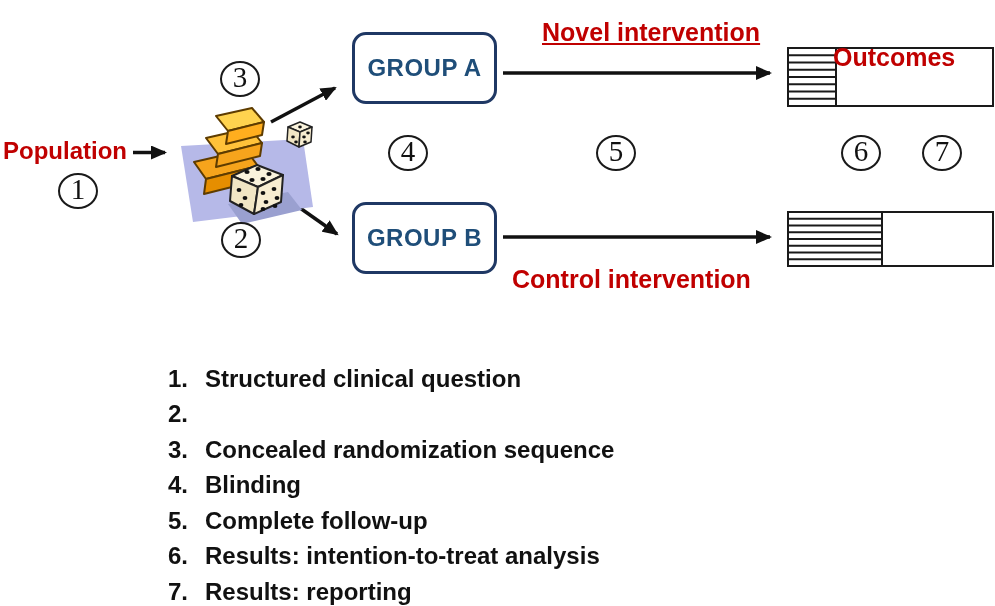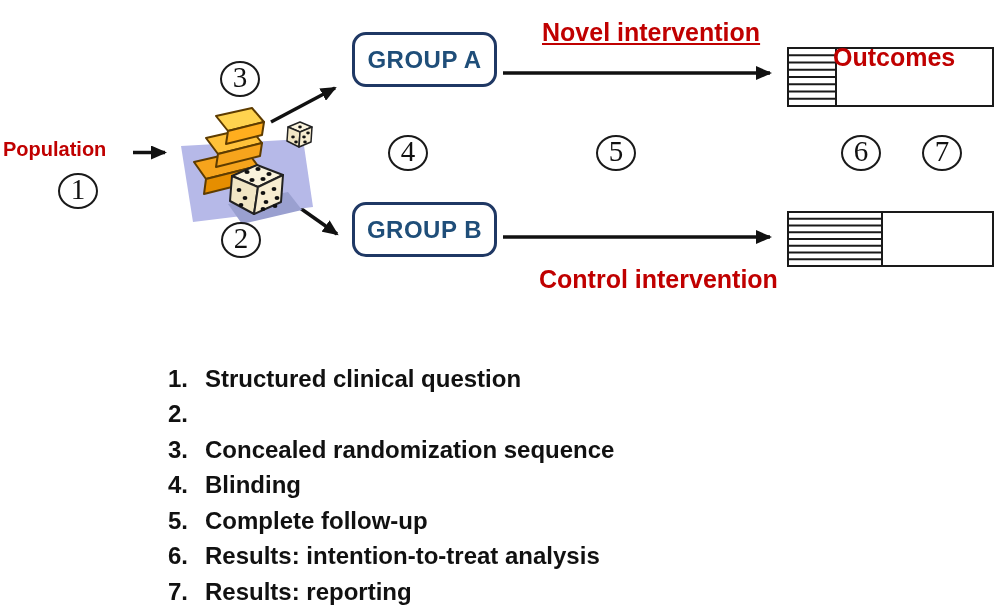--- a/index.html
+++ b/index.html
@@ -6,21 +6,21 @@
   .canvas{
     position:relative;width:995px;height:606px;background:#ffffff;
     font-family:"Liberation Sans",sans-serif;overflow:hidden;
   }
   .gfx{position:absolute;left:0;top:0;pointer-events:none;}
   .red-label{
     position:absolute;color:#C00000;font-weight:bold;font-size:25px;
     white-space:nowrap;line-height:1;
   }
   .group-box{
-    position:absolute;width:145px;height:55px;box-sizing:border-box;
+    position:absolute;width:145px;height:72px;box-sizing:border-box;
     border:3px solid #1F3864;border-radius:14px;background:#ffffff;
     display:flex;align-items:center;justify-content:center;
     color:#1F4E79;font-weight:bold;font-size:24px;letter-spacing:.5px;
   }
   .num-circle{
     position:absolute;width:40px;height:36px;box-sizing:border-box;
     border:2px solid #1a1a1a;border-radius:50%;background:#ffffff;
     display:flex;align-items:center;justify-content:center;
     font-family:"Liberation Serif",serif;font-size:29px;color:#111111;
     padding-bottom:3px;
@@ -120,24 +120,24 @@
         <ellipse cx="300" cy="127" rx="1.8" ry="1.4"></ellipse>
         <ellipse cx="293" cy="137" rx="1.8" ry="1.4"></ellipse>
         <ellipse cx="296" cy="142" rx="1.8" ry="1.4"></ellipse>
         <ellipse cx="304" cy="137" rx="1.8" ry="1.4"></ellipse>
         <ellipse cx="308" cy="133" rx="1.8" ry="1.4"></ellipse>
         <ellipse cx="305" cy="142" rx="1.8" ry="1.4"></ellipse>
       </g>
     </g>
   </svg>
 
-  <div class="red-label" style="left:3px;top:139px;font-size:20px;">Population</div>
+  <div class="red-label" style="left:3px;top:139px;font-size:24px;">Population</div>
   <div class="red-label" style="left:542px;top:20px;text-decoration:underline;">Novel intervention</div>
   <div class="red-label" style="left:833px;top:1px;margin-top:44px;">Outcomes</div>
-  <div class="red-label" style="left:539px;top:267px;">Control intervention</div>
+  <div class="red-label" style="left:512px;top:267px;">Control intervention</div>
 
   <div class="group-box" style="left:352px;top:32px;">
     <span>GROUP A</span>
   </div>
   <div class="group-box" style="left:352px;top:202px;">
     <span>GROUP B</span>
   </div>
 
   <div class="num-circle" style="left:58px;top:173px;">1</div>
   <div class="num-circle" style="left:221px;top:222px;">2</div>

